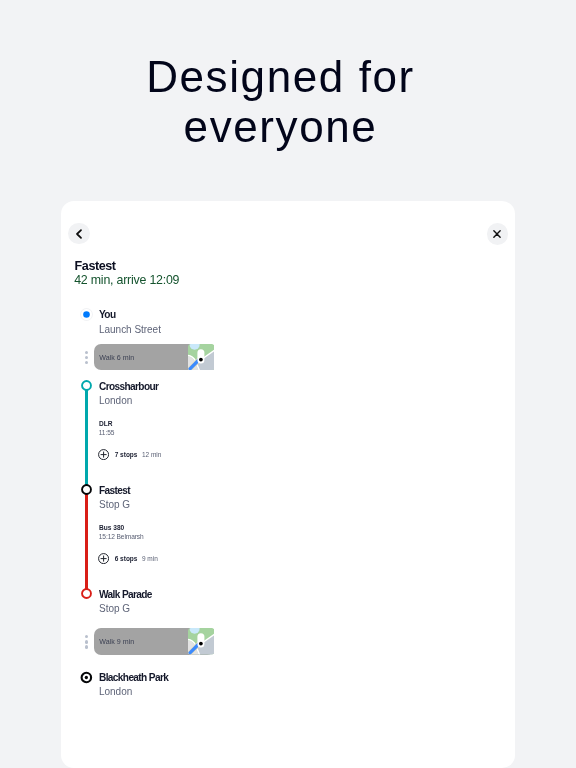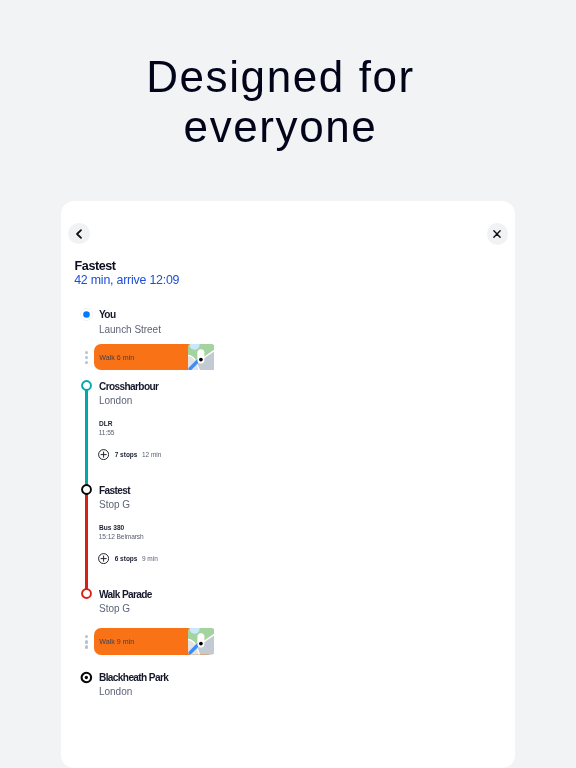--- a/index.html
+++ b/index.html
@@ -42,21 +42,21 @@
   #back-btn { left: 7.3px; top: 21.8px; }
   #close-btn { left: 425.7px; top: 22.2px; }
 
   .route-title {
     position: absolute; left: 13.6px; top: 58.5px;
     font-size: 12.6px; font-weight: 700; color: #0b0e20;
     letter-spacing: -0.45px; line-height: 13px;
   }
   .route-sub {
     position: absolute; left: 13.2px; top: 71.5px;
-    font-size: 12.4px; font-weight: 400; color: #1d4ed8;
+    font-size: 12.4px; font-weight: 400; color: #14532d;
     letter-spacing: -0.22px; line-height: 14px;
   }
 
   
   .tl { position: absolute; left: 0; top: 0; width: 454px; height: 567px; }
   .tl > * { position: absolute; }
 
   .node-name {
     font-size: 10.1px; font-weight: 700; color: #14182a;
     letter-spacing: -0.62px; white-space: nowrap; left: 38px;
@@ -65,21 +65,21 @@
     font-size: 10px; font-weight: 400; color: #5e6478;
     letter-spacing: -0.03px; white-space: nowrap; left: 38px;
   }
 
   .walk-dots { width: 3.2px; }
   .walk-dots i {
     display: block; width: 3.2px; height: 3.2px; border-radius: 50%;
     background: #b9c0cd; margin-bottom: 1.95px;
   }
   .walk-pill {
-    height: 26.5px; background: #f97316; border-radius: 7px;
+    height: 26.5px; background: #a3a3a3; border-radius: 7px;
   }
   .walk-label {
     position: absolute; left: 5.2px; top: 10px;
     font-size: 7.1px; color: #3c4153; white-space: nowrap; letter-spacing: 0.03px;
   }
   .map-thumb { position: absolute; right: 0; top: 0; width: 26.5px; height: 26.5px; }
 
   .leg-line { width: 2.7px; }
 
   .svc-name { font-size: 6.6px; font-weight: 700; color: #1b1f31; white-space: nowrap; letter-spacing: 0; }

